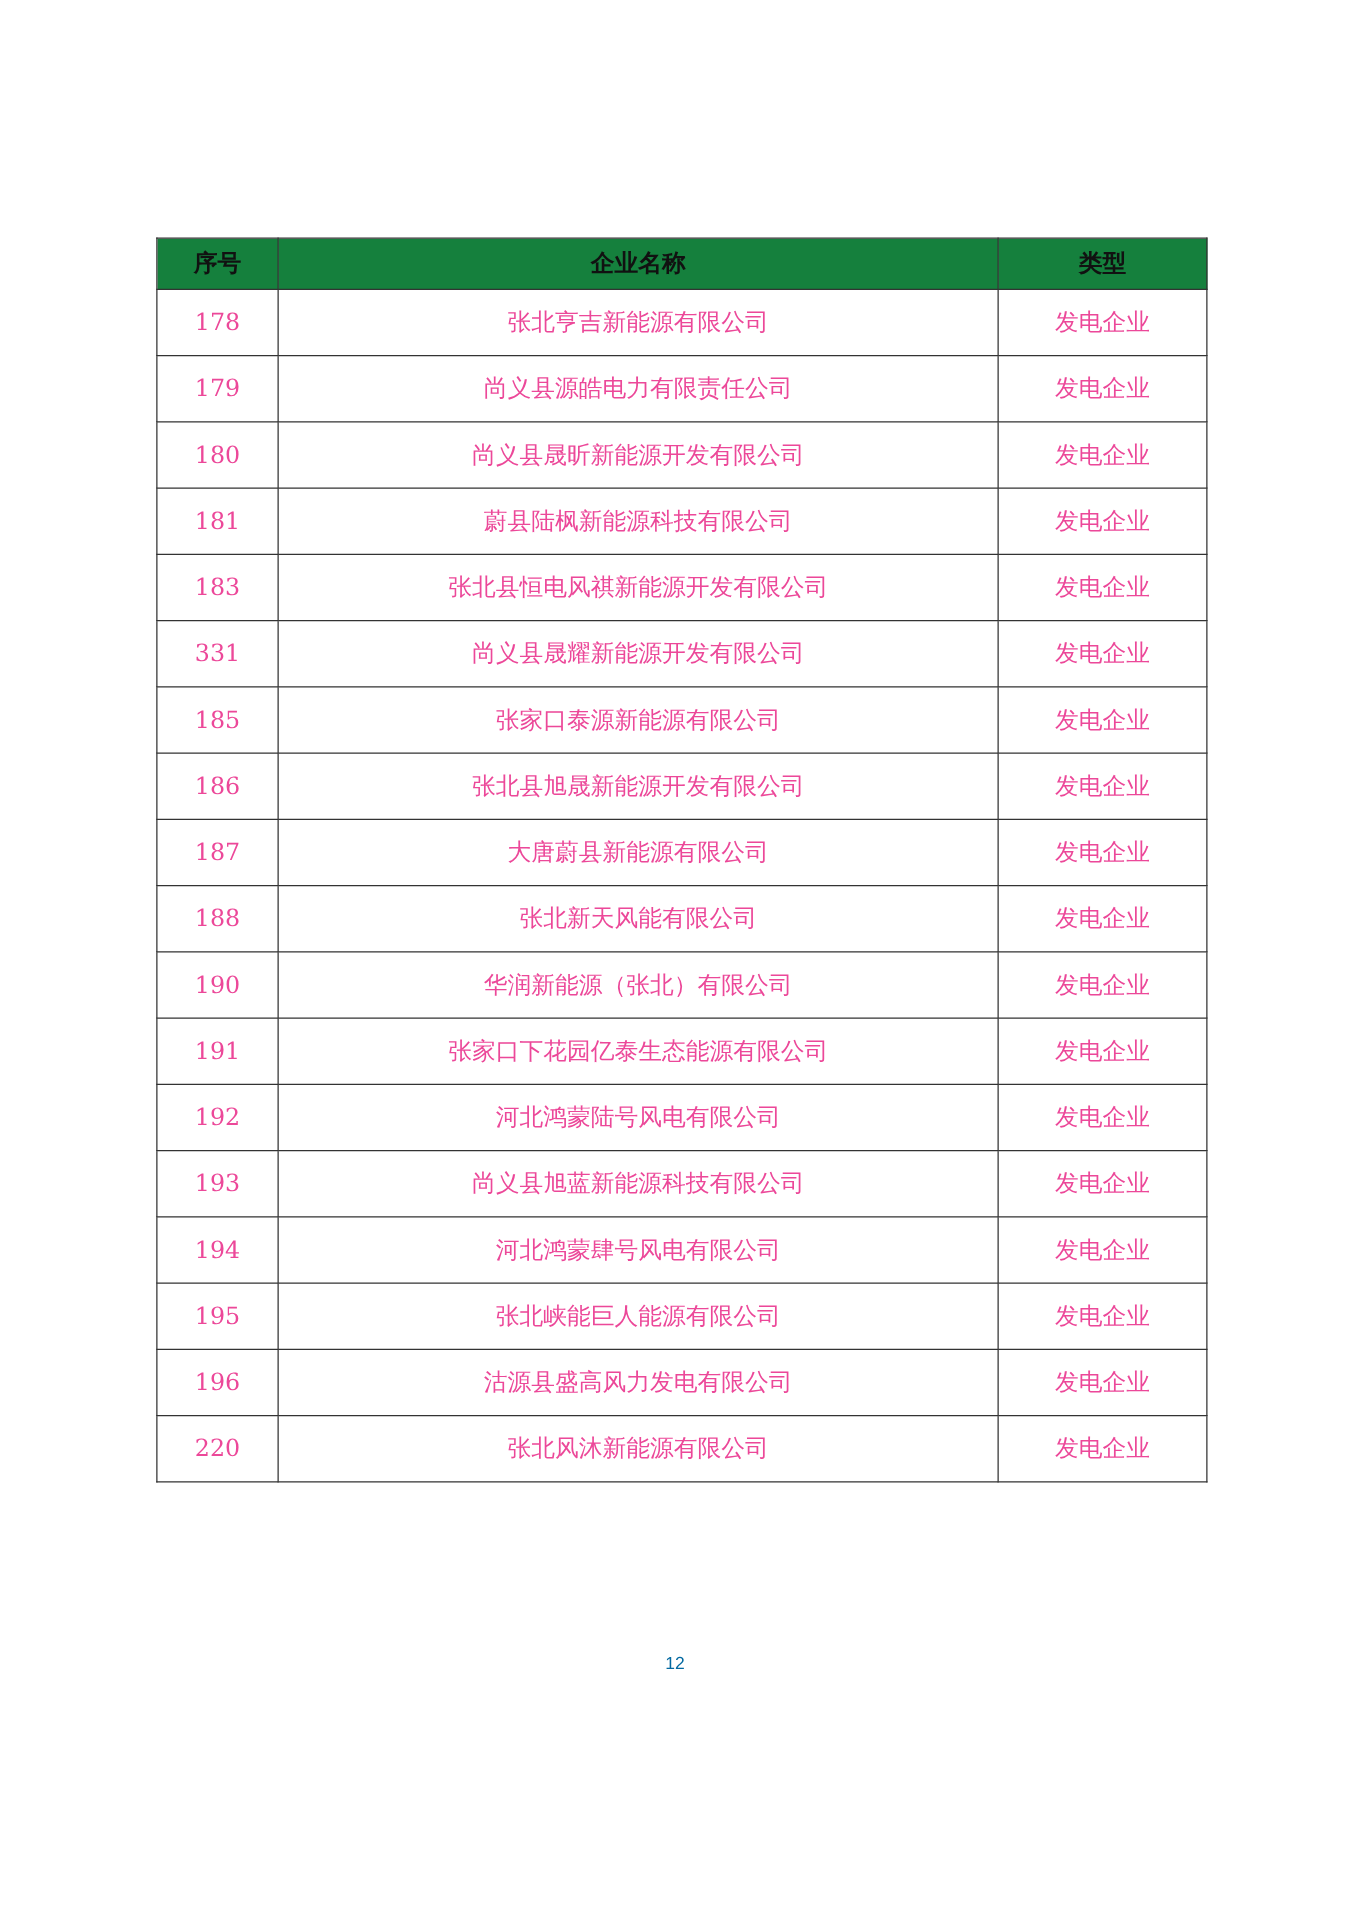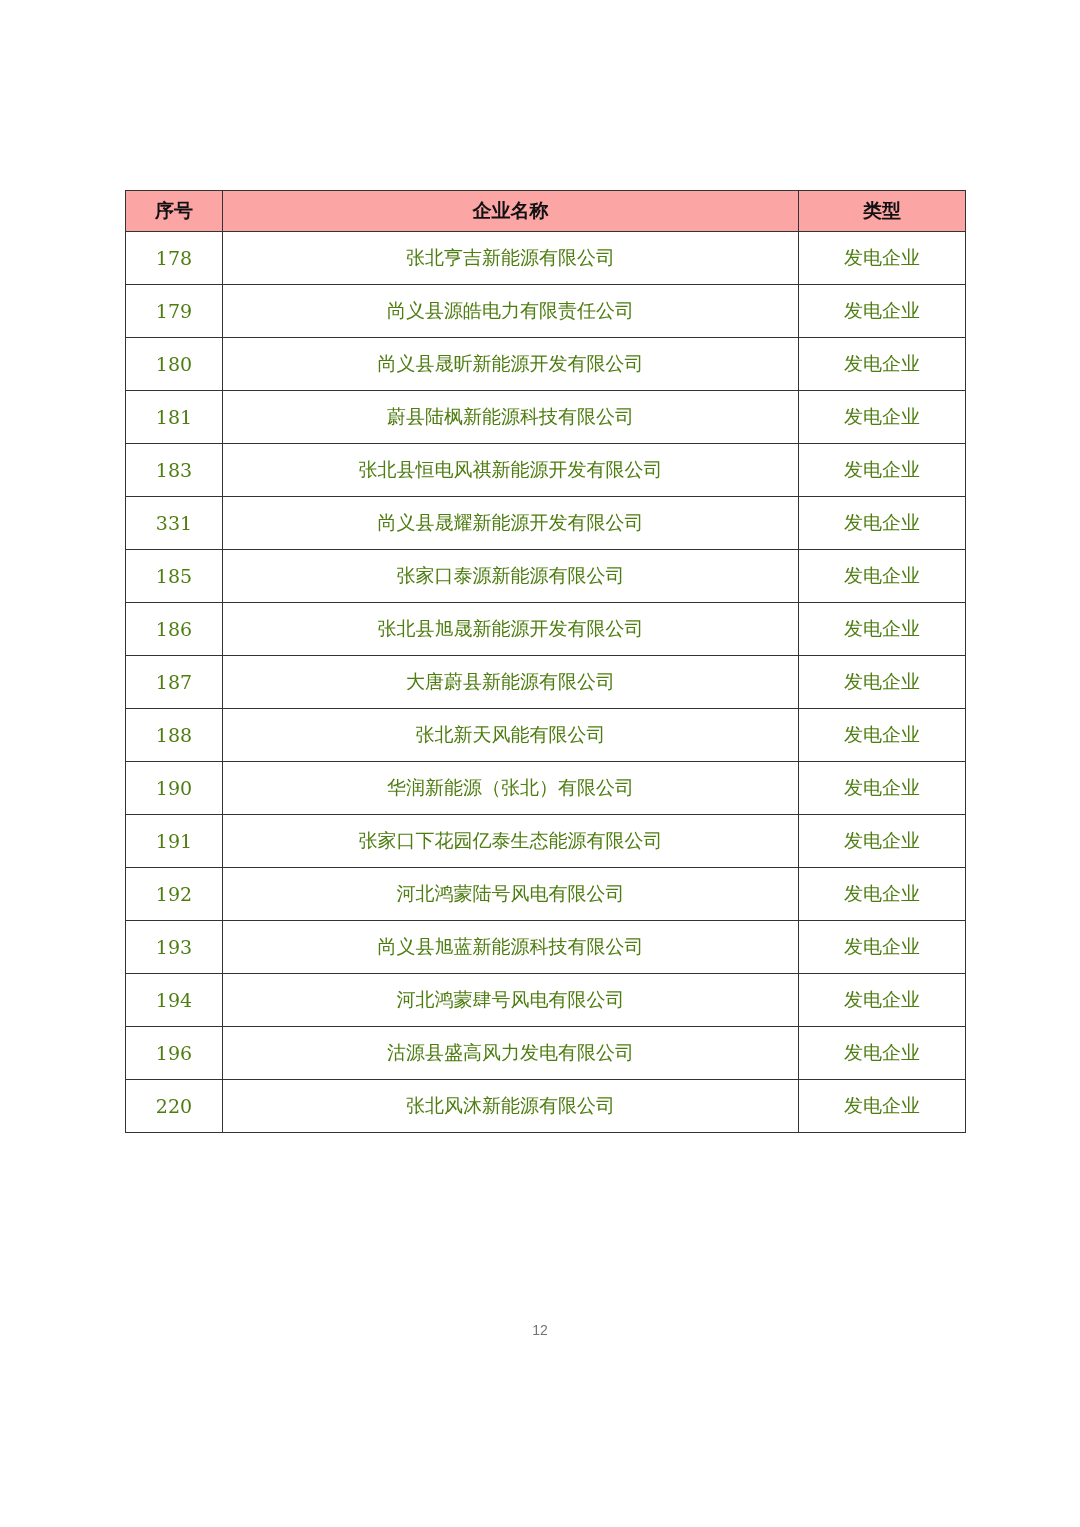--- a/index.html
+++ b/index.html
@@ -2,28 +2,28 @@
 <html><head>
   <meta charset="utf-8">
   <style>
     html, body { margin: 0; padding: 0; background: #ffffff; }
     body { width: 1080px; height: 1527px; position: relative; overflow: hidden;
            font-family: "DejaVu Serif", "Liberation Serif", serif; color: #222; }
     .page-table { position: absolute; left: 125px; top: 190px; width: 840px;
                   border-collapse: collapse; table-layout: fixed; }
     .page-table th, .page-table td { border: 1.3px solid #333; text-align: center;
                   vertical-align: middle; padding: 0; }
-    .page-table thead th { background: #fca5a5; height: 40px; font-family: "DejaVu Sans", "Liberation Sans", sans-serif;
+    .page-table thead th { background: #15803d; height: 40px; font-family: "DejaVu Sans", "Liberation Sans", sans-serif;
                   font-weight: bold; font-size: 19px; color: #111; }
-    .page-table tbody td { height: 52px; font-size: 19px; color: #4d7c0f; }
+    .page-table tbody td { height: 52px; font-size: 19px; color: #ec4899; }
     .col-no { width: 97px; }
     .col-name { width: 576px; }
     .col-type { width: 167px; }
     .page-number { position: absolute; top: 1322px; left: 0; width: 1080px; text-align: center;
-                   font-family: "Liberation Sans", sans-serif; font-size: 14px; color: #737373; }
+                   font-family: "Liberation Sans", sans-serif; font-size: 14px; color: #0369a1; }
   </style>
 </head>
 <body>
 
 <table class="page-table">
   <colgroup>
     <col class="col-no">
       <col class="col-name">
       <col class="col-type">
   </colgroup>
@@ -104,20 +104,25 @@
         <td>193</td>
         <td>尚义县旭蓝新能源科技有限公司</td>
         <td>发电企业</td>
       </tr>
     <tr>
         <td>194</td>
         <td>河北鸿蒙肆号风电有限公司</td>
         <td>发电企业</td>
       </tr>
     <tr>
+        <td>195</td>
+        <td>张北峡能巨人能源有限公司</td>
+        <td>发电企业</td>
+      </tr>
+    <tr>
         <td>196</td>
         <td>沽源县盛高风力发电有限公司</td>
         <td>发电企业</td>
       </tr>
     <tr>
         <td>220</td>
         <td>张北风沐新能源有限公司</td>
         <td>发电企业</td>
       </tr>
   </tbody>

